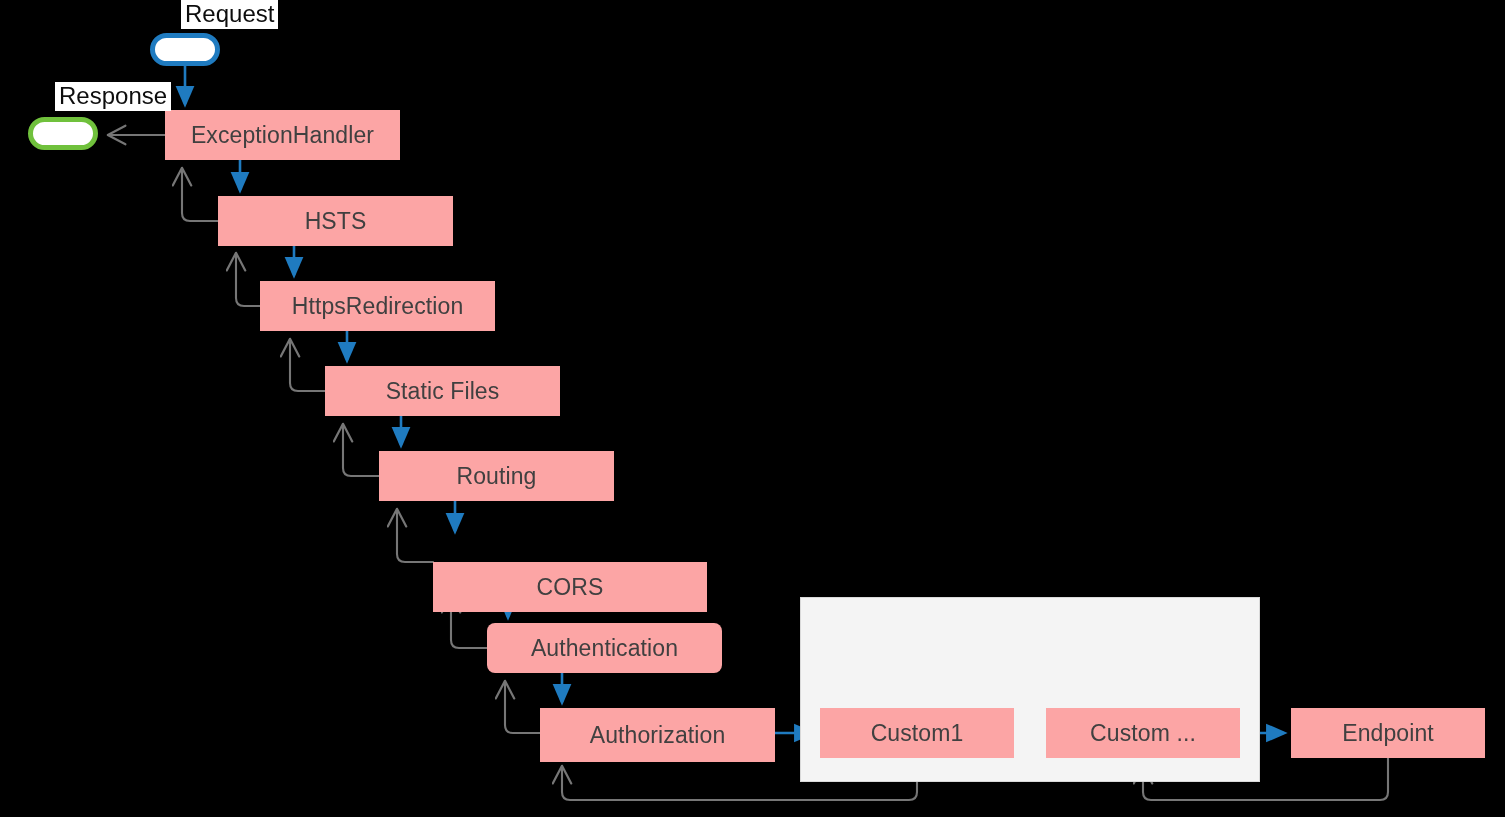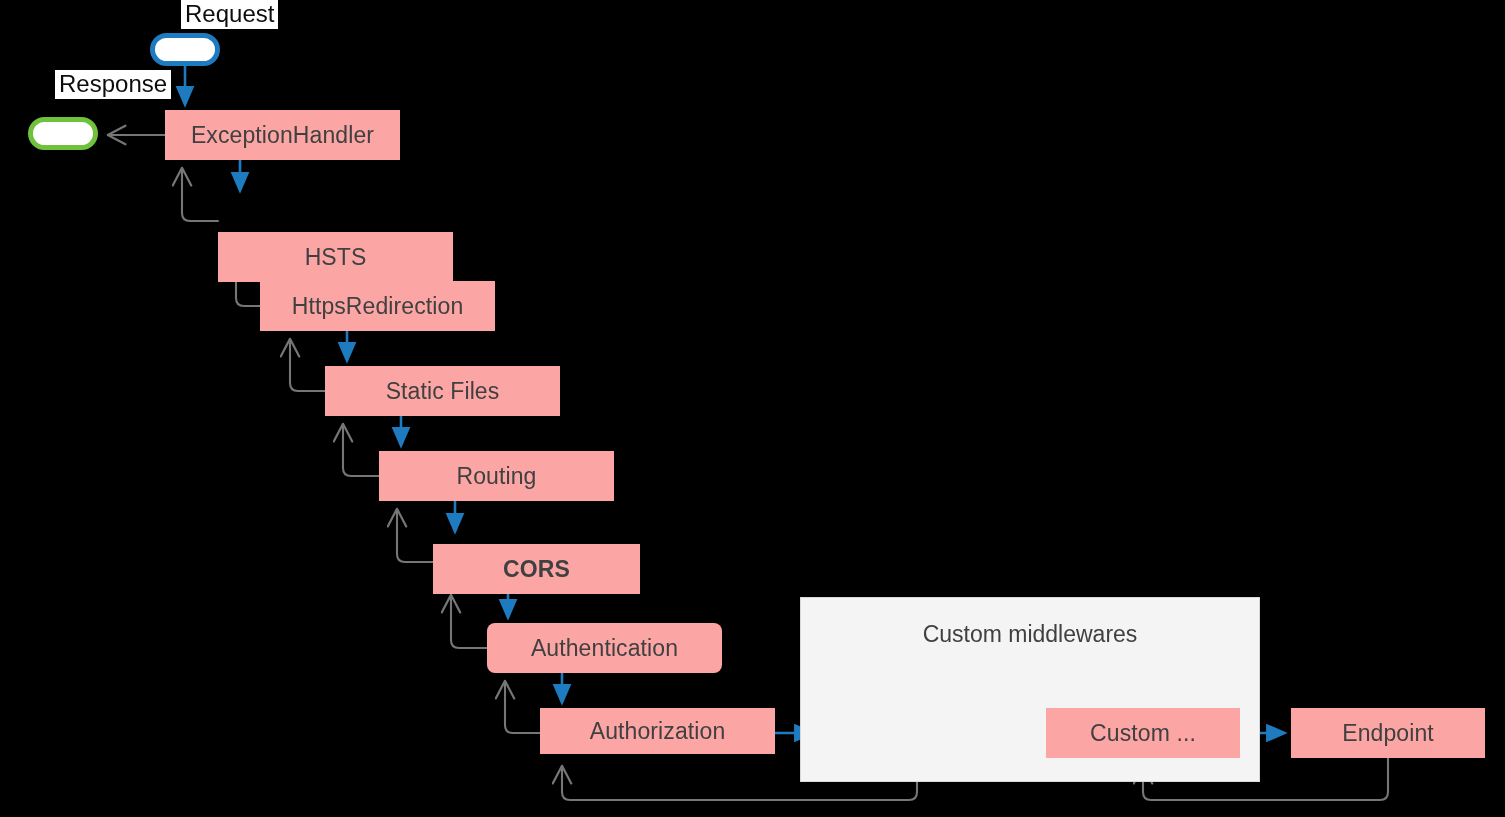--- a/index.html
+++ b/index.html
@@ -111,32 +111,32 @@
       <path d="M433,562 L405,562 Q397,562 397,554 L397,509" marker-end="url(#gray-open-arrow)"></path>
       <path d="M487,648 L459,648 Q451,648 451,640 L451,595" marker-end="url(#gray-open-arrow)"></path>
       <path d="M540,733 L513,733 Q505,733 505,725 L505,681" marker-end="url(#gray-open-arrow)"></path>
       <path d="M917,758 L917,792 Q917,800 909,800 L570,800 Q562,800 562,792 L562,766" marker-end="url(#gray-open-arrow)"></path>
       <path d="M1143,708 L1143,690 Q1143,682 1135,682 L925,682 Q917,682 917,690 L917,702" marker-end="url(#gray-open-arrow)"></path>
       <path d="M1388,758 L1388,792 Q1388,800 1380,800 L1151,800 Q1143,800 1143,792 L1143,766" marker-end="url(#gray-open-arrow)"></path>
     </g>
   </svg>
 
   <div class="group-box" style="left:800px; top:597px; width:460px; height:185px;"></div>
-  <div class="group-title" style="left:800px; top:621px; width:460px;">Custom middlewares</div>
 
   <div class="terminal-label" style="left:133px; top:0px;">Request</div>
   <div class="terminal-pill request" style="left:150px; top:33px; width:70px; height:33px;"></div>
 
-  <div class="terminal-label" style="left:7px; top:70px;">Response</div>
+  <div class="terminal-label" style="left:7px; top:82px;">Response</div>
   <div class="terminal-pill response" style="left:28px; top:117px; width:70px; height:33px;"></div>
 
   <div class="mw-box" style="left:165px; top:110px; width:235px; height:50px;">ExceptionHandler</div>
-  <div class="mw-box" style="left:218px; top:196px; width:235px; height:50px;margin-top:36px;">HSTS</div>
+  <div class="mw-box" style="left:218px; top:196px; width:235px; height:50px;">HSTS</div>
   <div class="mw-box" style="left:260px; top:281px; width:235px; height:50px;">HttpsRedirection</div>
   <div class="mw-box" style="left:325px; top:366px; width:235px; height:50px;">Static Files</div>
   <div class="mw-box" style="left:379px; top:451px; width:235px; height:50px;">Routing</div>
-  <div class="mw-box" style="left:433px; top:544px; width:207px; height:50px;font-weight:bold;">CORS</div>
+  <div class="mw-box" style="left:433px; top:562px; width:274px; height:50px;">CORS</div>
   <div class="mw-box" style="left:487px; top:623px; width:235px; height:50px;border-radius:8px;">Authentication</div>
-  <div class="mw-box" style="left:540px; top:708px; width:235px; height:46px;">Authorization</div>
+  <div class="mw-box" style="left:540px; top:708px; width:235px; height:54px;">Authorization</div>
+  <div class="mw-box" style="left:820px; top:708px; width:194px; height:50px;">Custom1</div>
   <div class="mw-box" style="left:1291px; top:708px; width:194px; height:50px;">Endpoint</div>
   <div class="mw-box" style="left:1046px; top:708px; width:194px; height:50px;">Custom ...</div>
 
 </div>
 
 </body></html>

